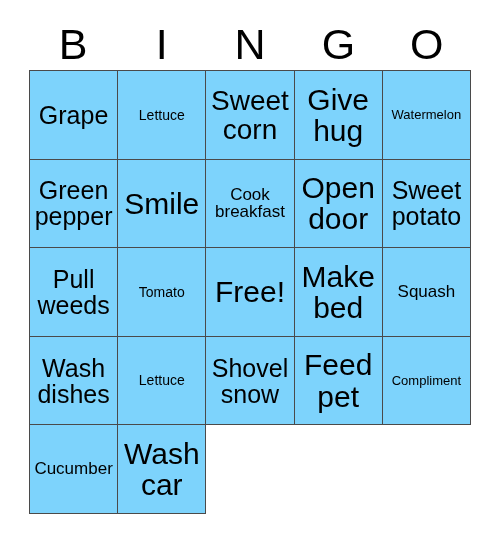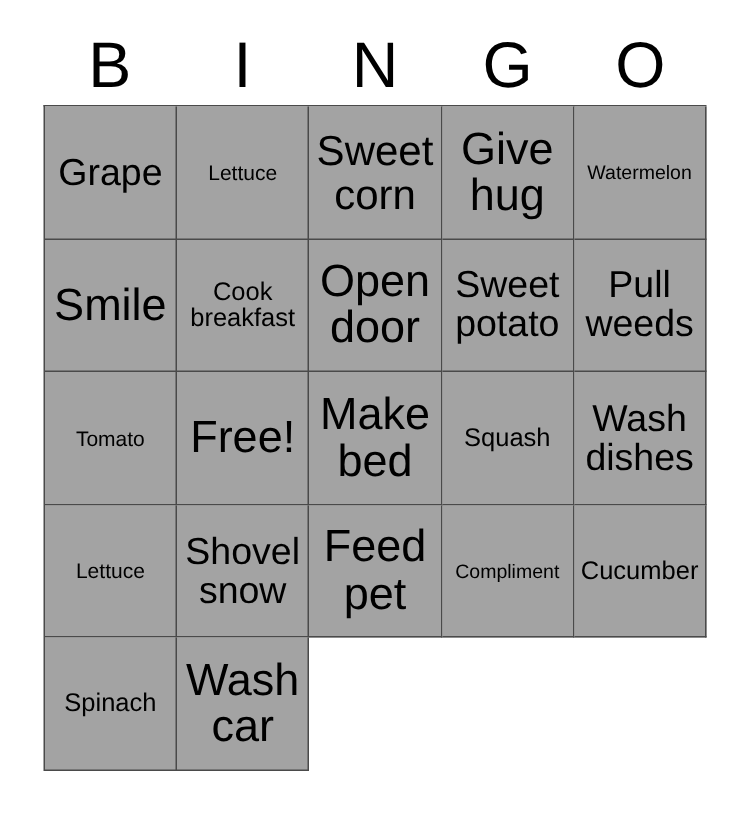--- a/index.html
+++ b/index.html
@@ -57,21 +57,21 @@
   .cell {
     border-right: 1px solid #4a4a4a;
     border-bottom: 1px solid #4a4a4a;
     box-sizing: border-box;
     display: flex;
     align-items: center;
     justify-content: center;
     text-align: center;
     padding: 0 1px;
     overflow: hidden;
-    background: #a3a3a3;
+    background: #7dd3fc;
   }
   .cell-text {
     display: block;
     width: 100%;
     line-height: 1.04;
     color: #000000;
     white-space: pre-line;
   }
   
   .fs-xl  { font-size: 30px; }
@@ -104,20 +104,24 @@
       <div class="cell">
         <span class="cell-text fs-lg">Sweet
 corn</span>
       </div>
       <div class="cell">
         <span class="cell-text fs-xl">Give
 hug</span>
       </div>
       <div class="cell">
         <span class="cell-text fs-xxs">Watermelon</span>
+      </div>
+      <div class="cell">
+        <span class="cell-text fs-md">Green
+pepper</span>
       </div>
       <div class="cell">
         <span class="cell-text fs-xl">Smile</span>
       </div>
       <div class="cell">
         <span class="cell-text fs-xs">Cook
 breakfast</span>
       </div>
       <div class="cell">
         <span class="cell-text fs-xl">Open
@@ -159,21 +163,18 @@
         <span class="cell-text fs-xl">Feed
 pet</span>
       </div>
       <div class="cell">
         <span class="cell-text fs-xxs">Compliment</span>
       </div>
       <div class="cell">
         <span class="cell-text fs-xs">Cucumber</span>
       </div>
       <div class="cell">
-        <span class="cell-text fs-xs">Spinach</span>
-      </div>
-      <div class="cell">
         <span class="cell-text fs-xl">Wash
 car</span>
       </div>
     </div>
 
 </div>
 
 </body></html>

